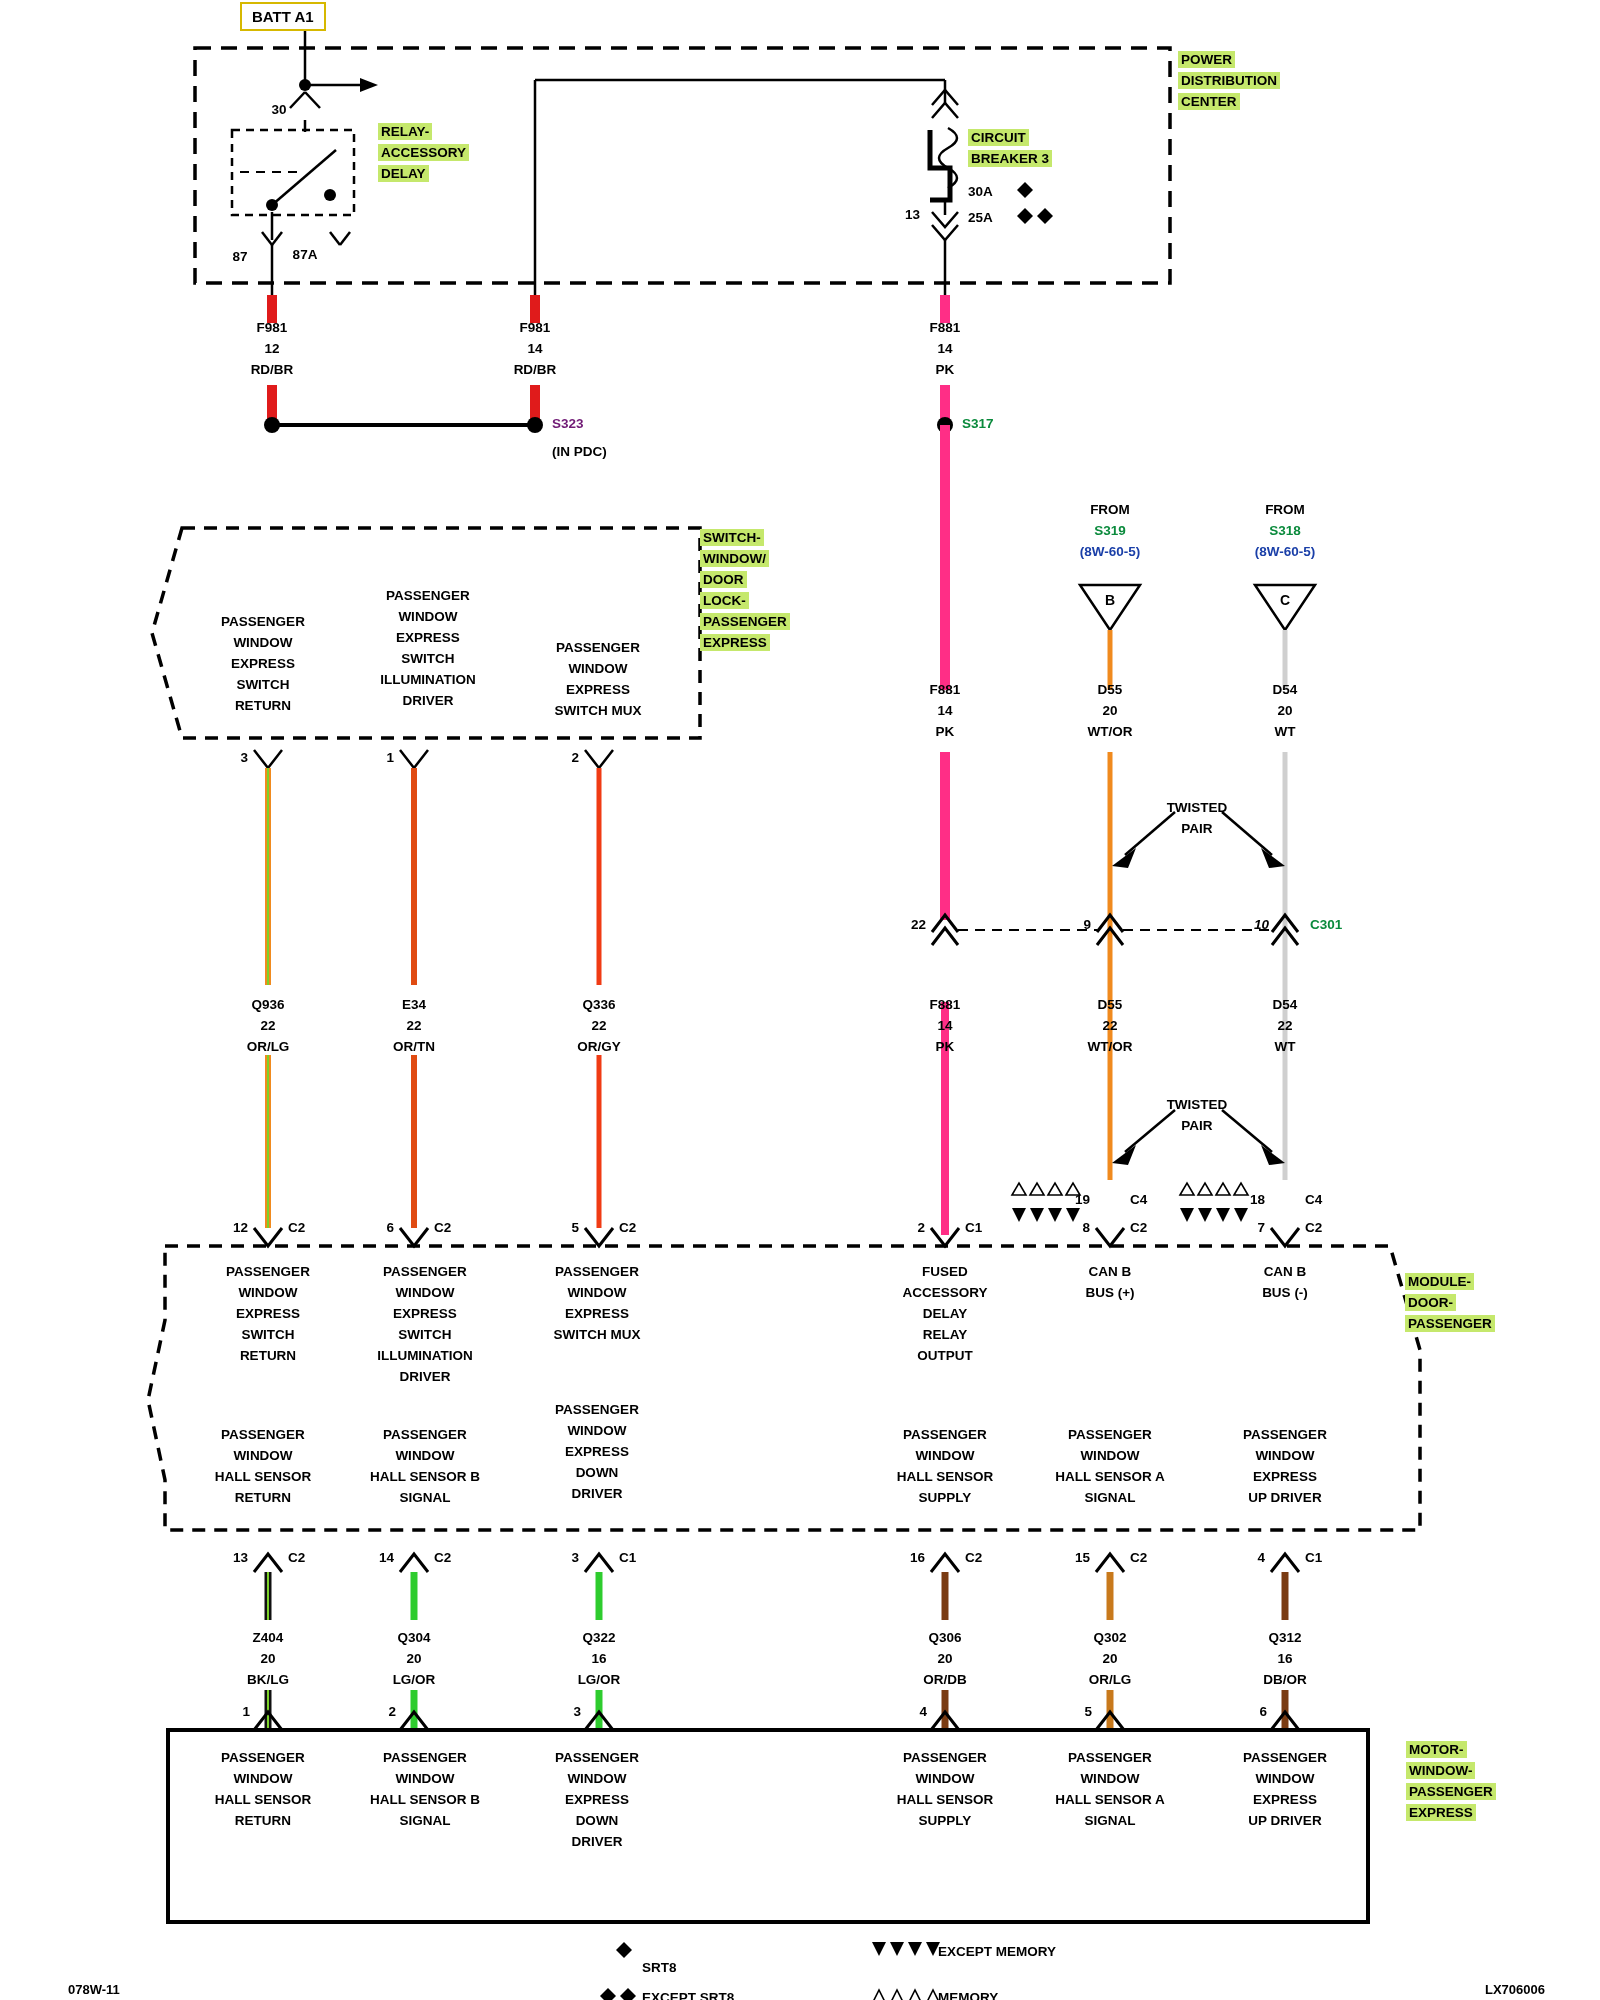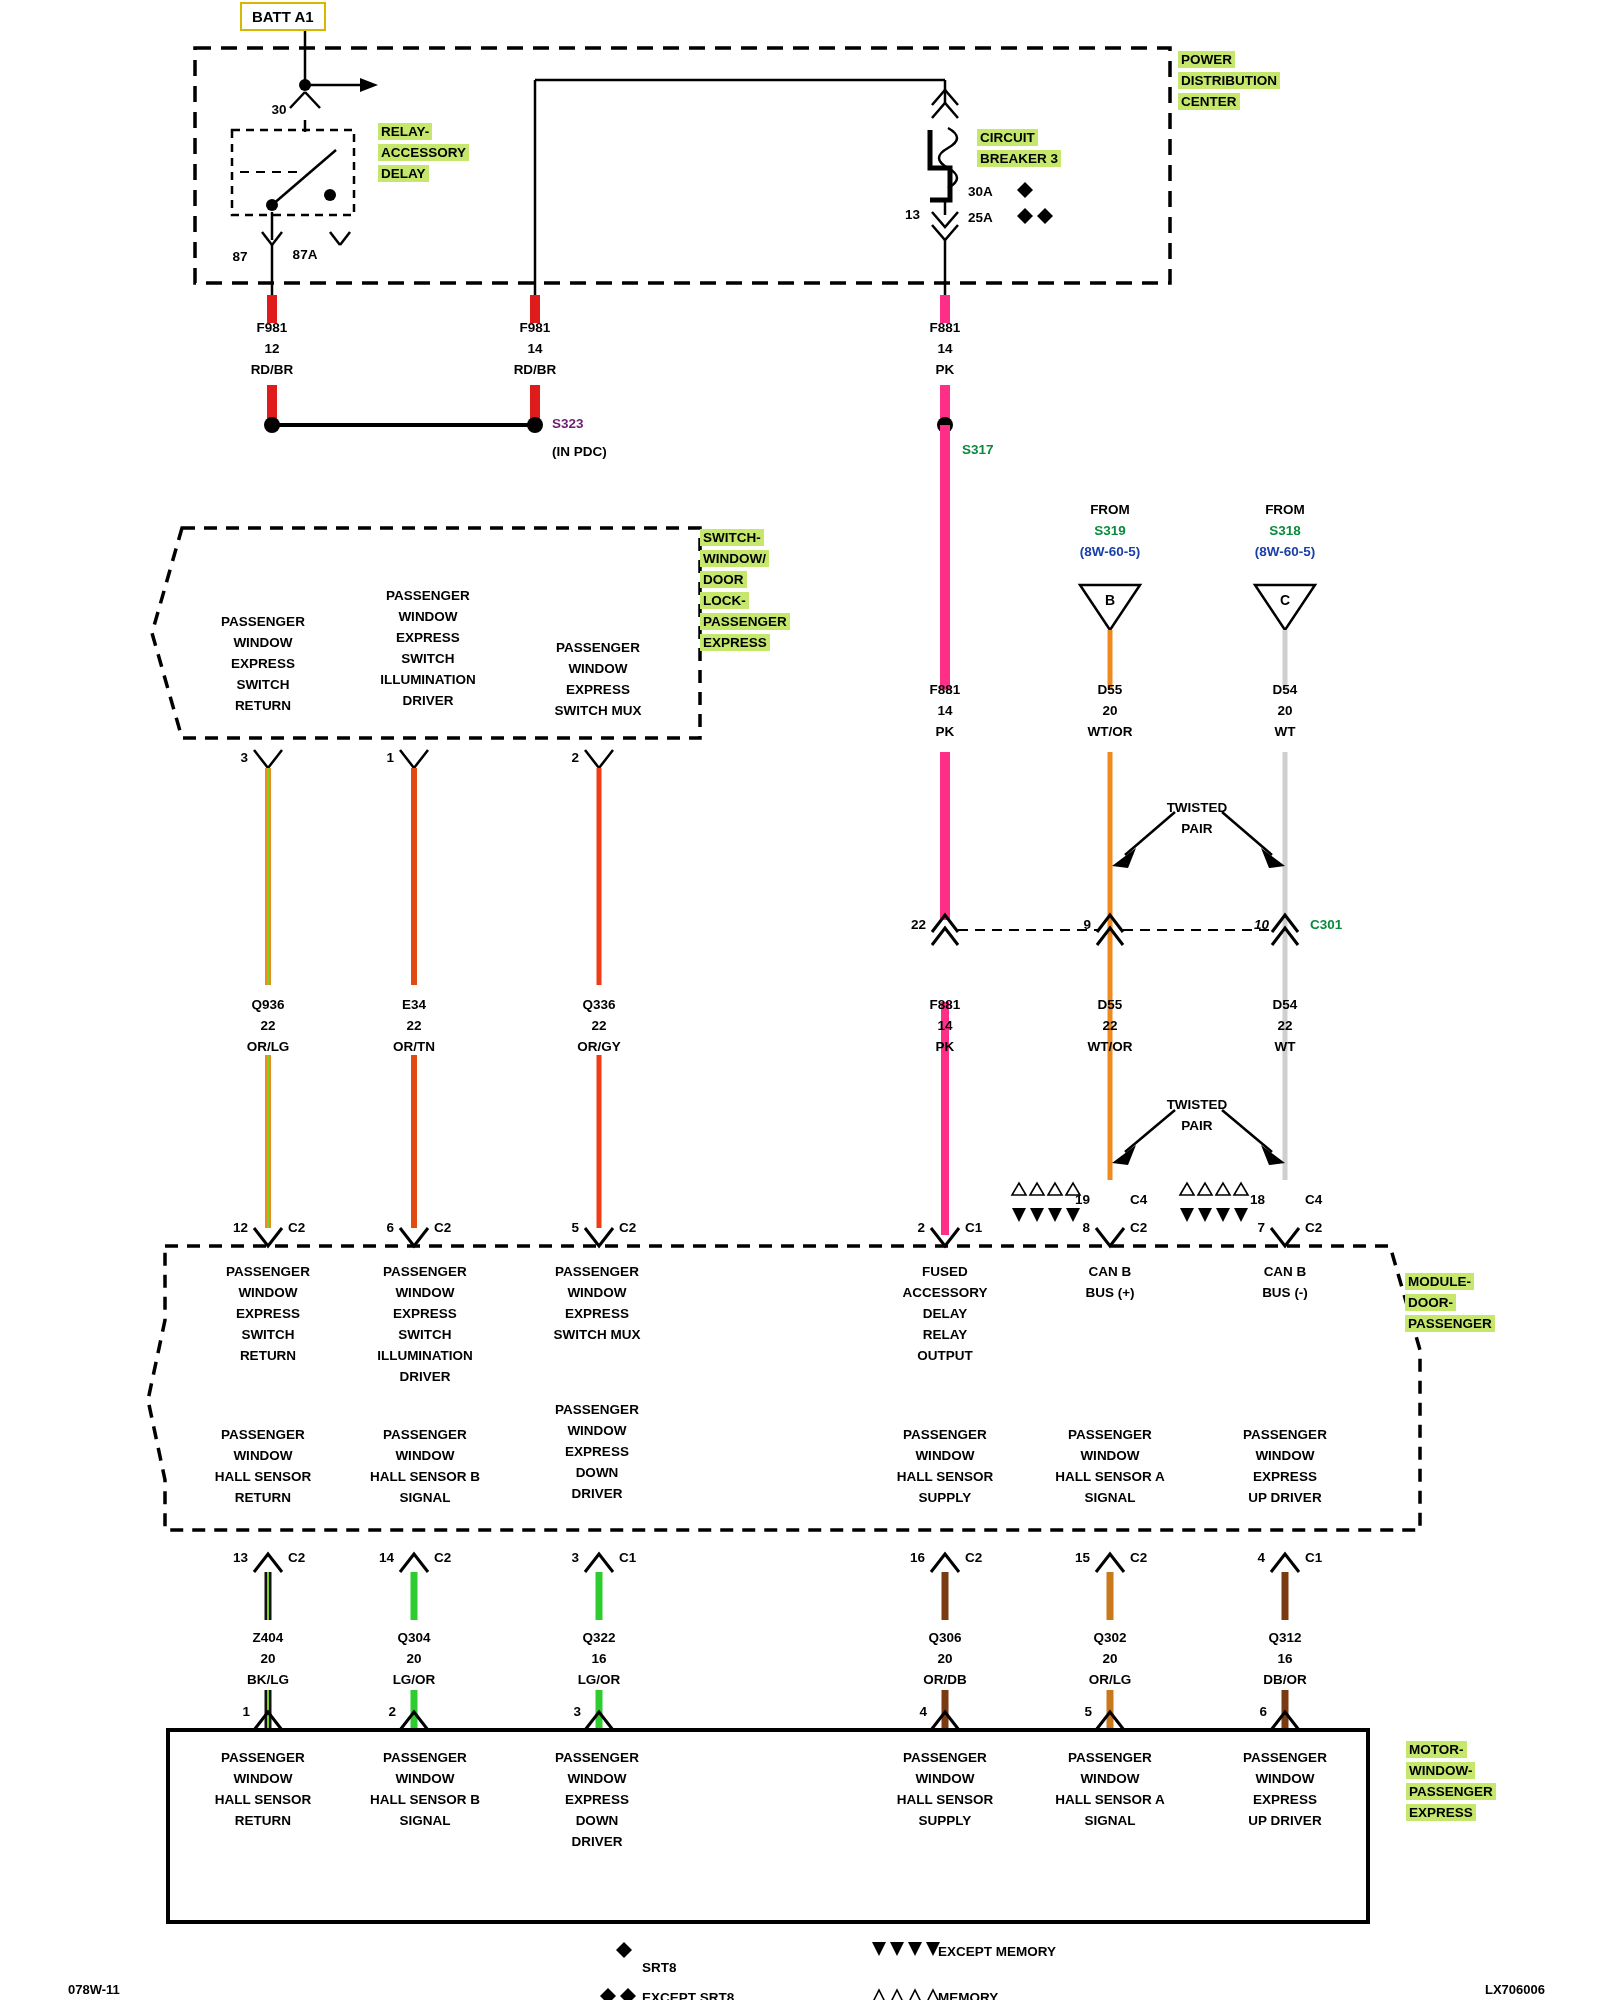--- a/index.html
+++ b/index.html
@@ -170,37 +170,37 @@
 <div class="title-box" style="left:240px;top:2px;">BATT A1</div>
 
 <div class="txt" style="left:1178px;top:50px;"><span class="hl">POWER</span><br><span class="hl">DISTRIBUTION</span><br><span class="hl">CENTER</span></div>
 
 <div class="txt" style="left:378px;top:122px;"><span class="hl">RELAY-</span><br><span class="hl">ACCESSORY</span><br><span class="hl">DELAY</span></div>
 
 <div class="txt c" style="left:279px;top:100px;">30</div>
 <div class="txt c" style="left:240px;top:247px;">87</div>
 <div class="txt c" style="left:305px;top:245px;">87A</div>
 
-<div class="txt" style="left:968px;top:128px;margin-left:9px;"><span class="hl">CIRCUIT</span><br><span class="hl">BREAKER 3</span></div>
+<div class="txt" style="left:968px;top:128px;"><span class="hl">CIRCUIT</span><br><span class="hl">BREAKER 3</span></div>
 <div class="txt r" style="left:920px;top:205px;">13</div>
 <div class="txt" style="left:968px;top:182px;">30A</div>
 <div class="txt" style="left:968px;top:208px;">25A</div>
 <svg style="left:0;top:0" width="1600" height="2000">
     <polygon points="1017,190 1025,182 1033,190 1025,198" fill="#000"></polygon>
     <polygon points="1017,216 1025,208 1033,216 1025,224" fill="#000"></polygon>
     <polygon points="1037,216 1045,208 1053,216 1045,224" fill="#000"></polygon>
   </svg>
 
 <div class="txt c" style="left:272px;top:318px;"><span>F981</span><br><span>12</span><br><span>RD/BR</span></div>
 <div class="txt c" style="left:535px;top:318px;"><span>F981</span><br><span>14</span><br><span>RD/BR</span></div>
 <div class="txt c" style="left:945px;top:318px;"><span>F881</span><br><span>14</span><br><span>PK</span></div>
 
 <div class="txt" style="left:552px;top:414px;color:#701a75;">S323</div>
 <div class="txt" style="left:552px;top:442px;">(IN PDC)</div>
-<div class="txt" style="left:962px;top:414px;color:#0a8a3c;margin-top:26px;">S317</div>
+<div class="txt" style="left:962px;top:414px;color:#0a8a3c;">S317</div>
 
 <div class="txt" style="left:700px;top:528px;"><span class="hl">SWITCH-</span><br><span class="hl">WINDOW/</span><br><span class="hl">DOOR</span><br><span class="hl">LOCK-</span><br><span class="hl">PASSENGER</span><br><span class="hl">EXPRESS</span></div>
 
 <div class="txt c" style="left:263px;top:612px;text-align:center;"><span>PASSENGER</span><br><span>WINDOW</span><br><span>EXPRESS</span><br><span>SWITCH</span><br><span>RETURN</span></div>
 <div class="txt c" style="left:428px;top:586px;text-align:center;"><span>PASSENGER</span><br><span>WINDOW</span><br><span>EXPRESS</span><br><span>SWITCH</span><br><span>ILLUMINATION</span><br><span>DRIVER</span></div>
 <div class="txt c" style="left:598px;top:638px;text-align:center;"><span>PASSENGER</span><br><span>WINDOW</span><br><span>EXPRESS</span><br><span>SWITCH MUX</span></div>
 
 <div class="txt r" style="left:248px;top:748px;">3</div>
 <div class="txt r" style="left:394px;top:748px;">1</div>
 <div class="txt r" style="left:579px;top:748px;">2</div>

